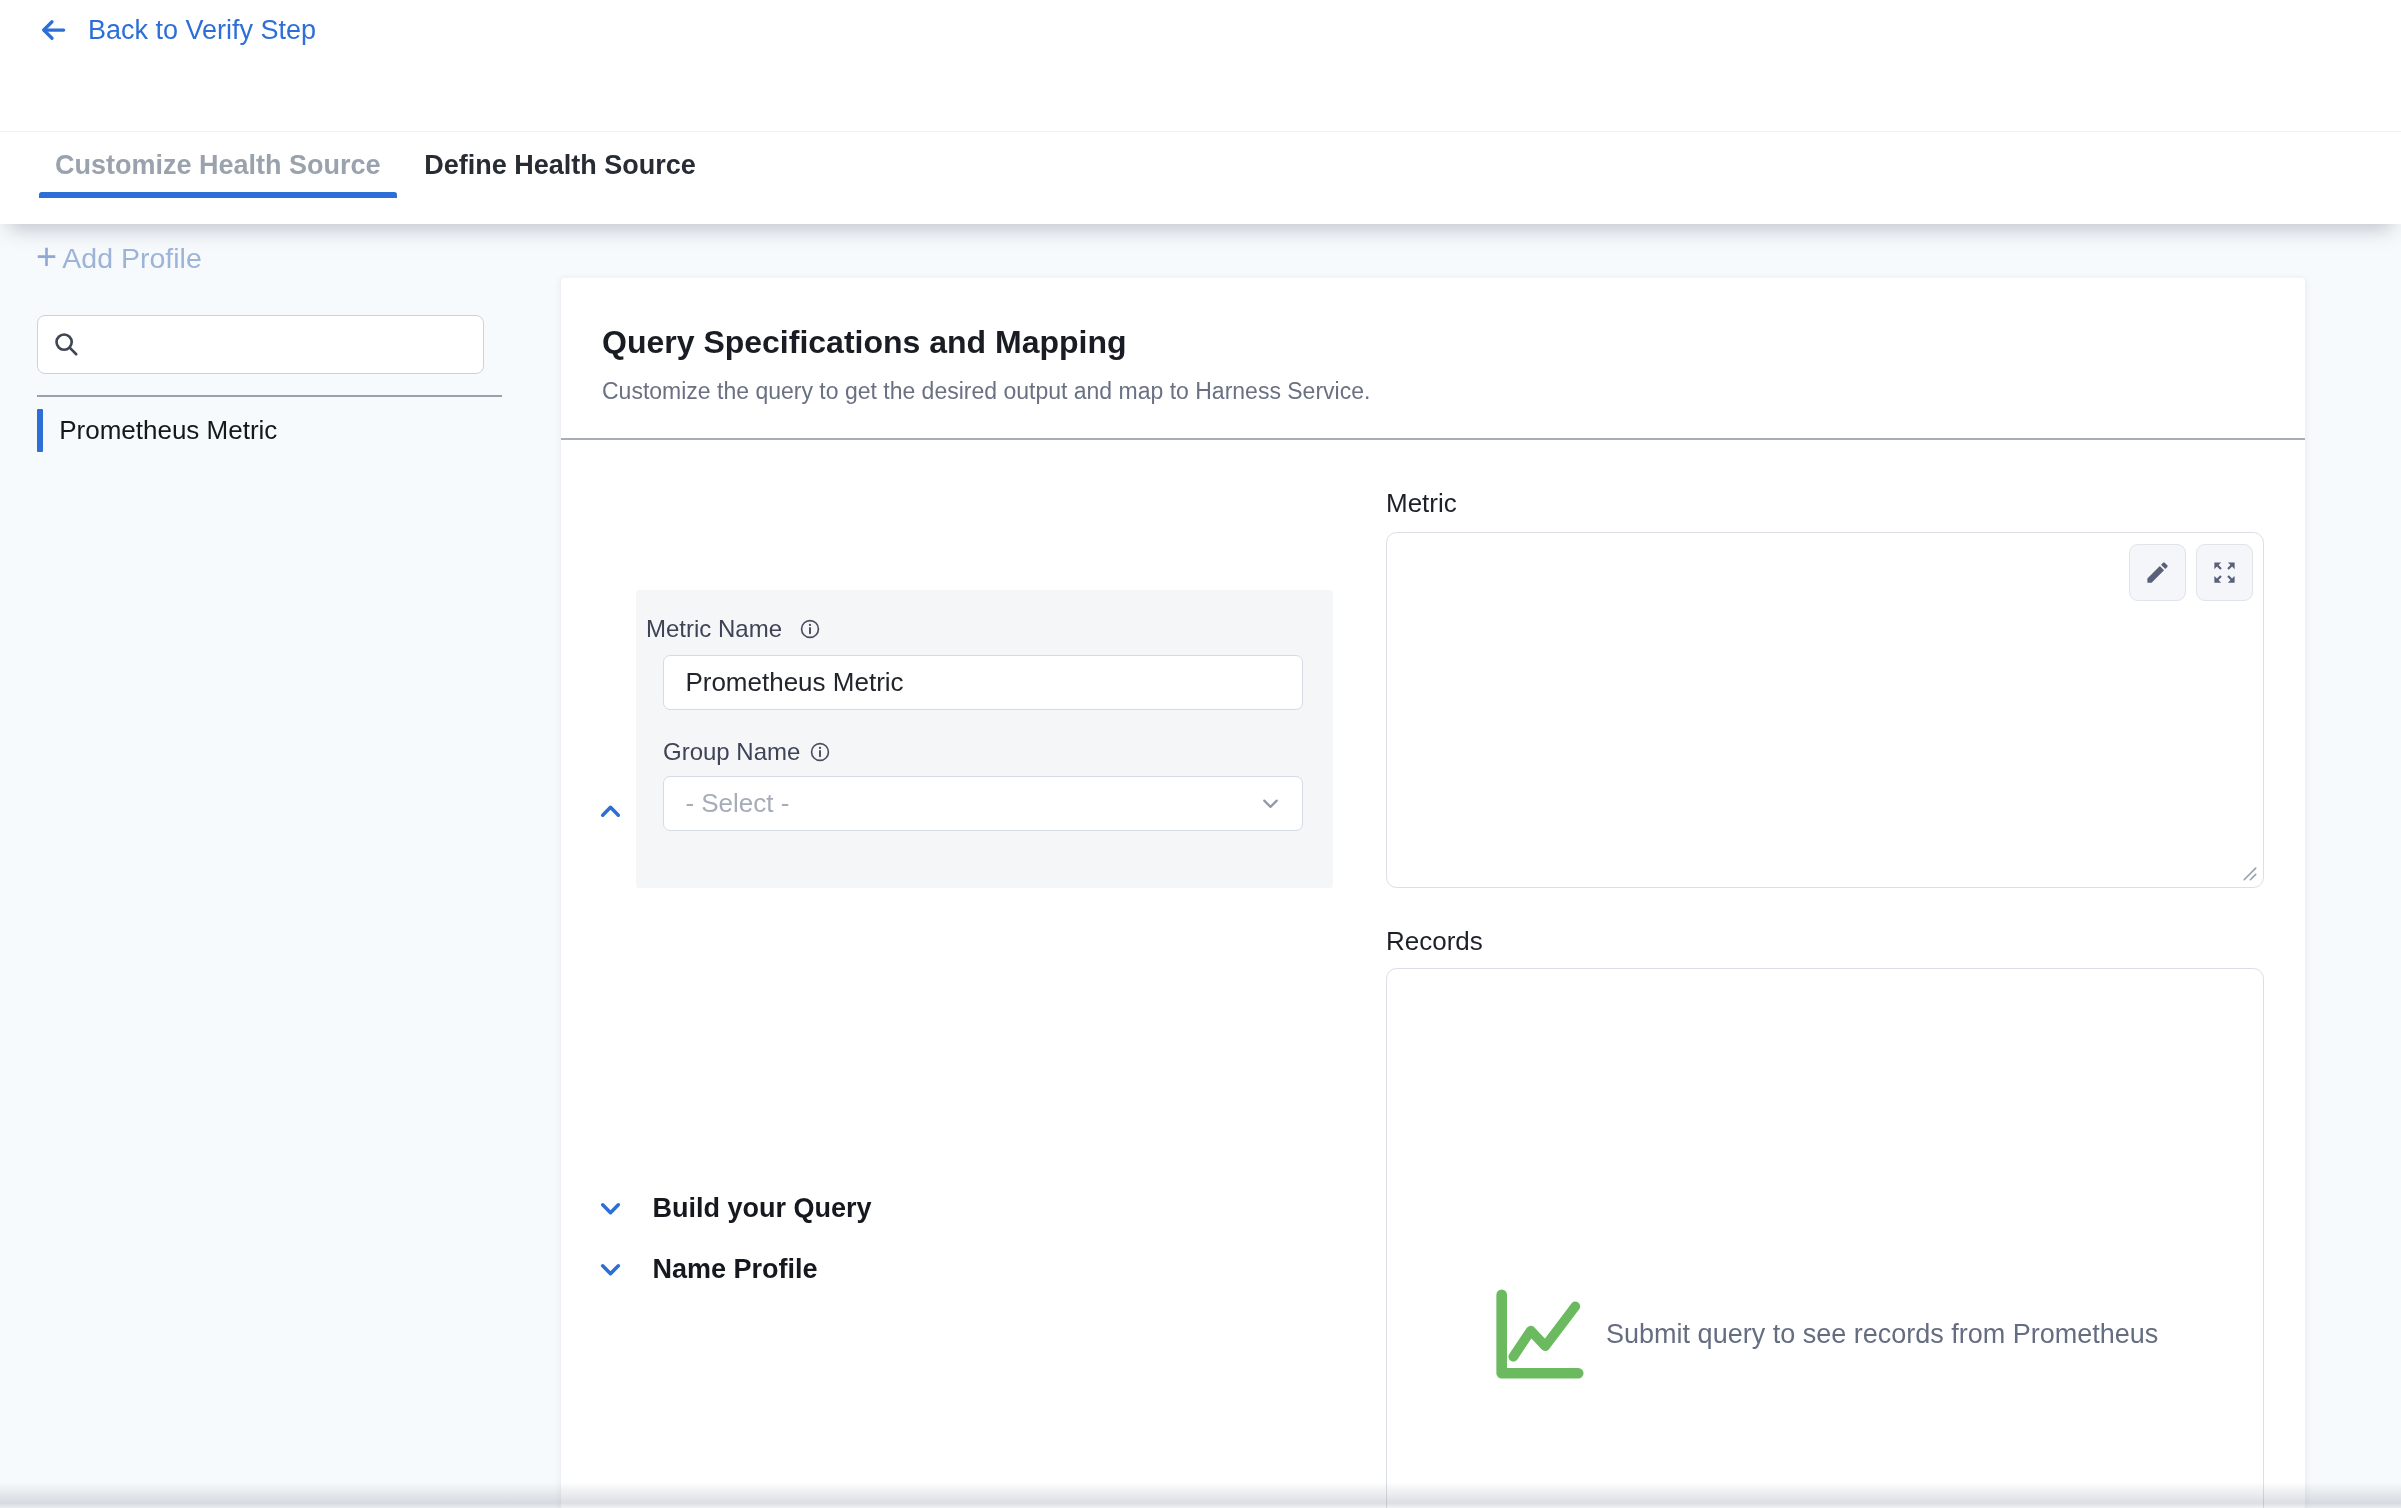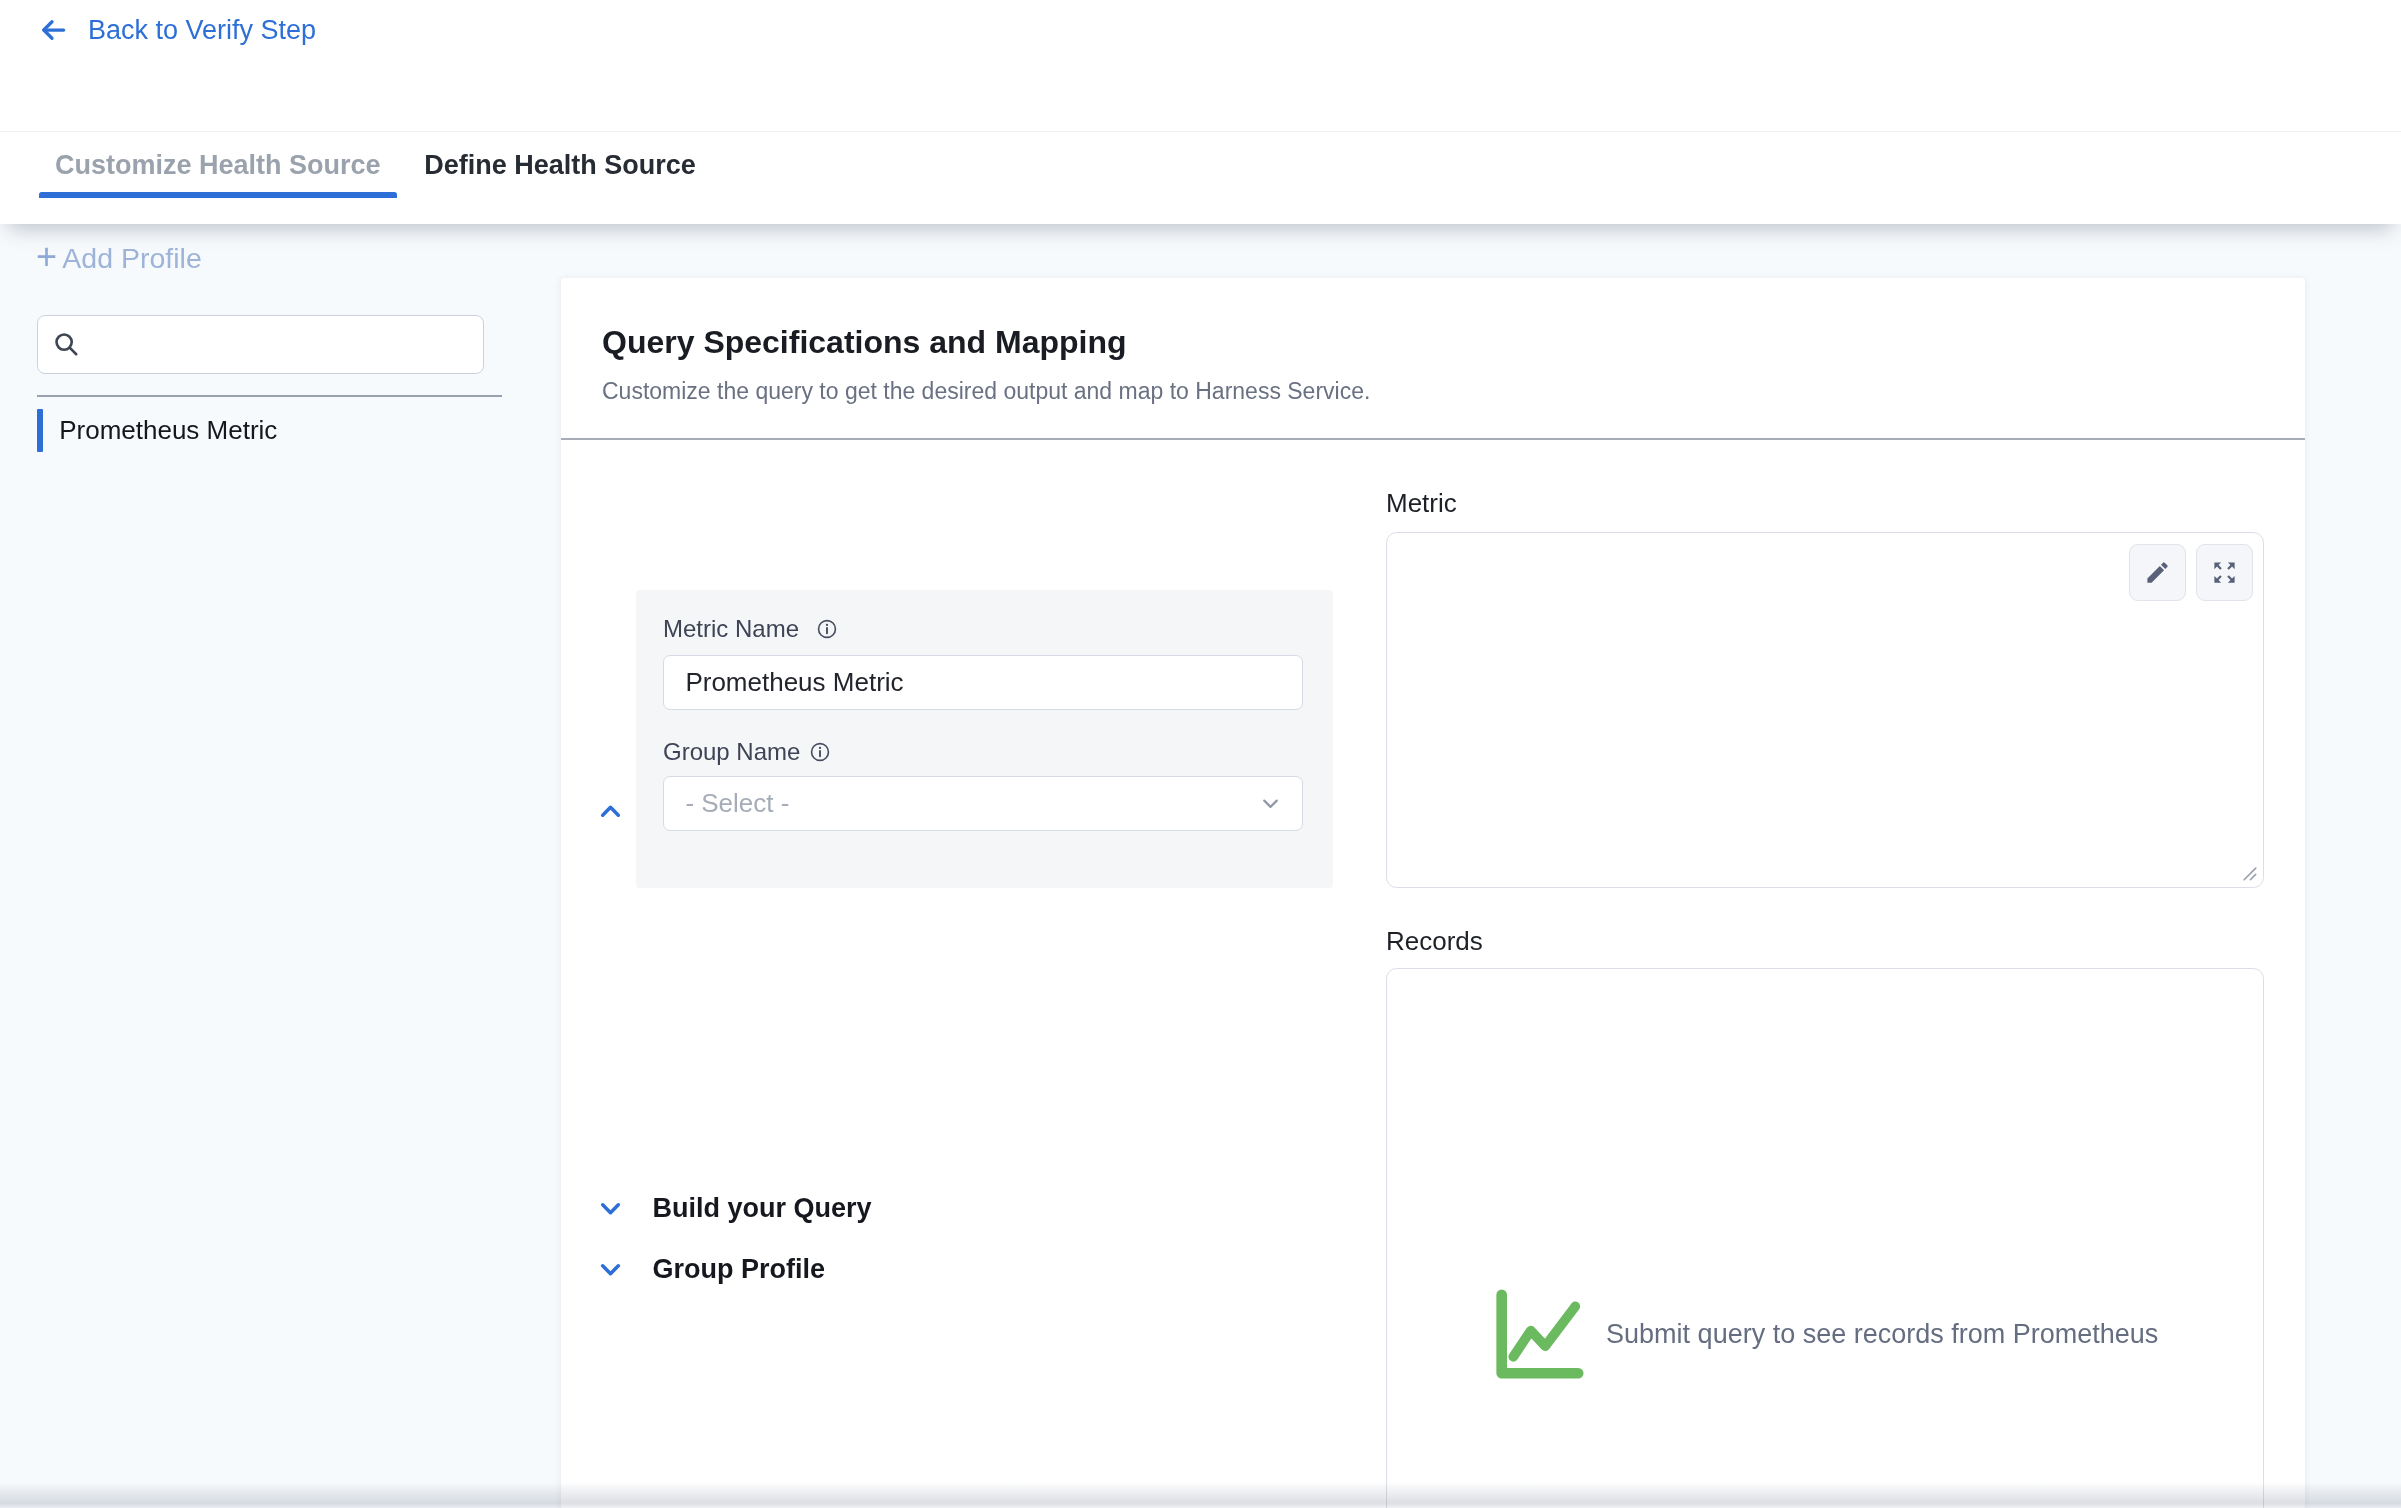--- a/index.html
+++ b/index.html
@@ -46,21 +46,21 @@
 
   .section-header { position:absolute; display:flex; align-items:center; gap:28.5px; cursor:pointer; }
   .section-title { font-size:27px; font-weight:700; color:#15181e; }
   .sec-map { left:36px; top:518px; }
   .sec-build { left:36px; top:915px; }
   .sec-risk { left:36px; top:976px; }
 
   .form-card { position:absolute; left:75px; top:312px; width:697px; height:298px; background:#f5f6f8; border-radius:3.6px; }
   .field-label { position:absolute; display:flex; align-items:center; gap:9px; font-size:24px;
                  font-weight:500; color:#3e4456; }
-  .lbl-metric { left:27px; top:25px;gap:17px; }
+  .lbl-metric { left:10px; top:25px;gap:17px; }
   .lbl-group  { left:27px; top:148px; }
   .text-input { position:absolute; left:27px; width:640px; height:55px; background:#fff;
                 border:1.8px solid #d6dae2; border-radius:7.1px; font-size:26px; color:#22252c;
                 padding:0 21.4px; font-family:inherit; outline:none; }
   .inp-metric { top:65px; }
   .select-box { position:absolute; left:27px; top:186px; width:640px; height:55px; background:#fff;
                 border:1.8px solid #d6dae2; border-radius:7.1px; display:flex; align-items:center;
                 justify-content:space-between; padding:0 19.6px 0 21.4px; cursor:pointer; }
   .select-placeholder { font-size:26px; color:#a6acb8; }
 
@@ -188,21 +188,21 @@
       </span>
       <span class="section-title">Build your Query</span>
     </div>
 
     <div class="section-header sec-risk">
       <span>
         <svg width="27" height="25" viewBox="0 0 24 24" fill="none" stroke="#2d6fd6" stroke-width="3.4" stroke-linecap="round" stroke-linejoin="round">
           <polyline points="4.5,8.5 12,16 19.5,8.5"></polyline>
         </svg>
       </span>
-      <span class="section-title">Group Profile</span>
+      <span class="section-title">Name Profile</span>
     </div>
 
     <div class="query-label">Metric</div>
     <div class="query-box">
       <textarea style=""></textarea>
       <div class="q-btn edit">
         <span>
           <svg width="27" height="27" viewBox="0 0 24 24" fill="#59617a">
             <path d="M3 17.25V21h3.75L17.81 9.94l-3.75-3.75L3 17.25zM20.71 7.04a1 1 0 0 0 0-1.41l-2.34-2.34a1 1 0 0 0-1.41 0l-1.83 1.83 3.75 3.75 1.83-1.83z"></path>
           </svg>

